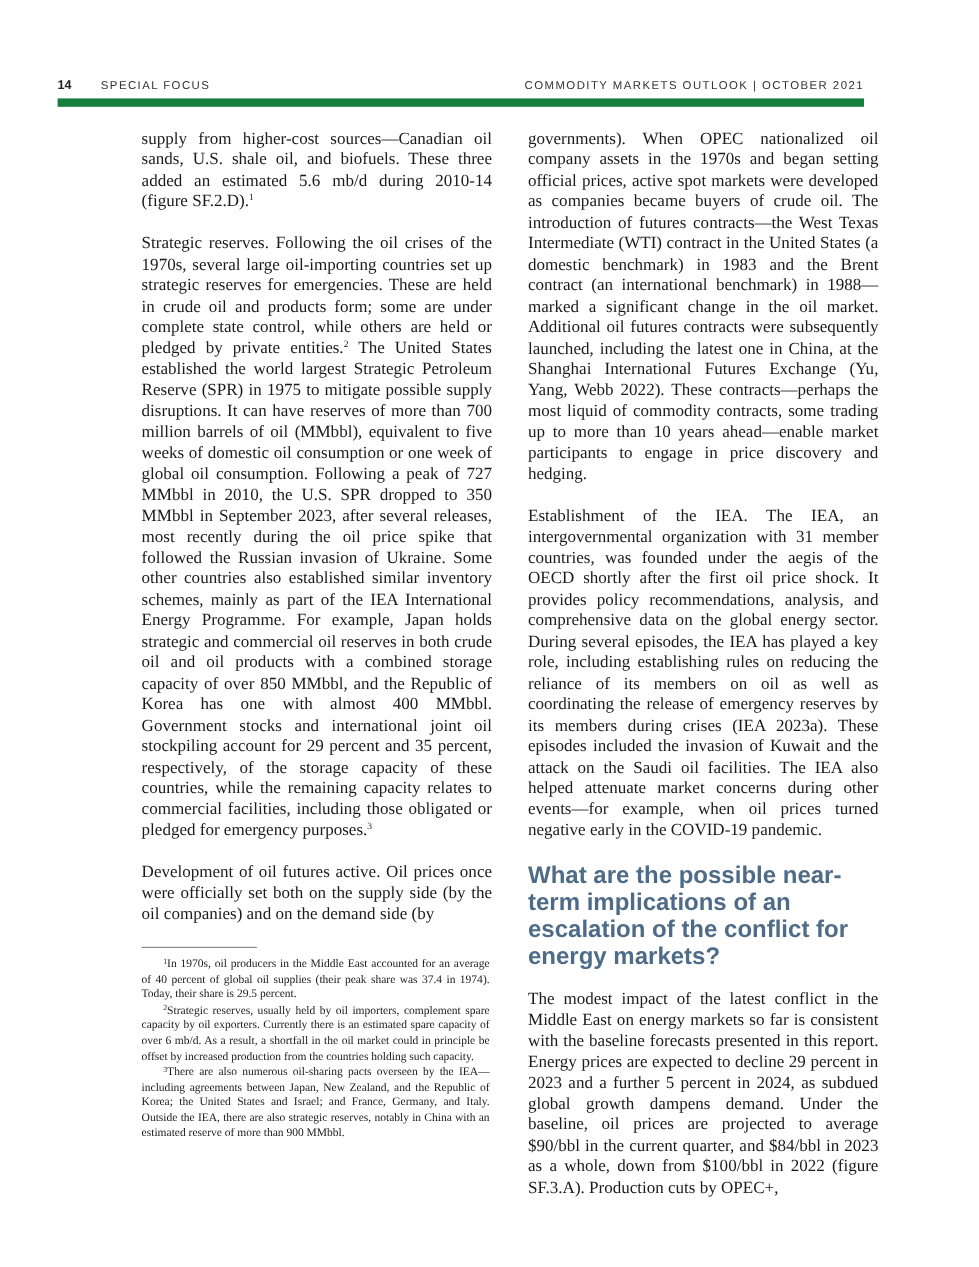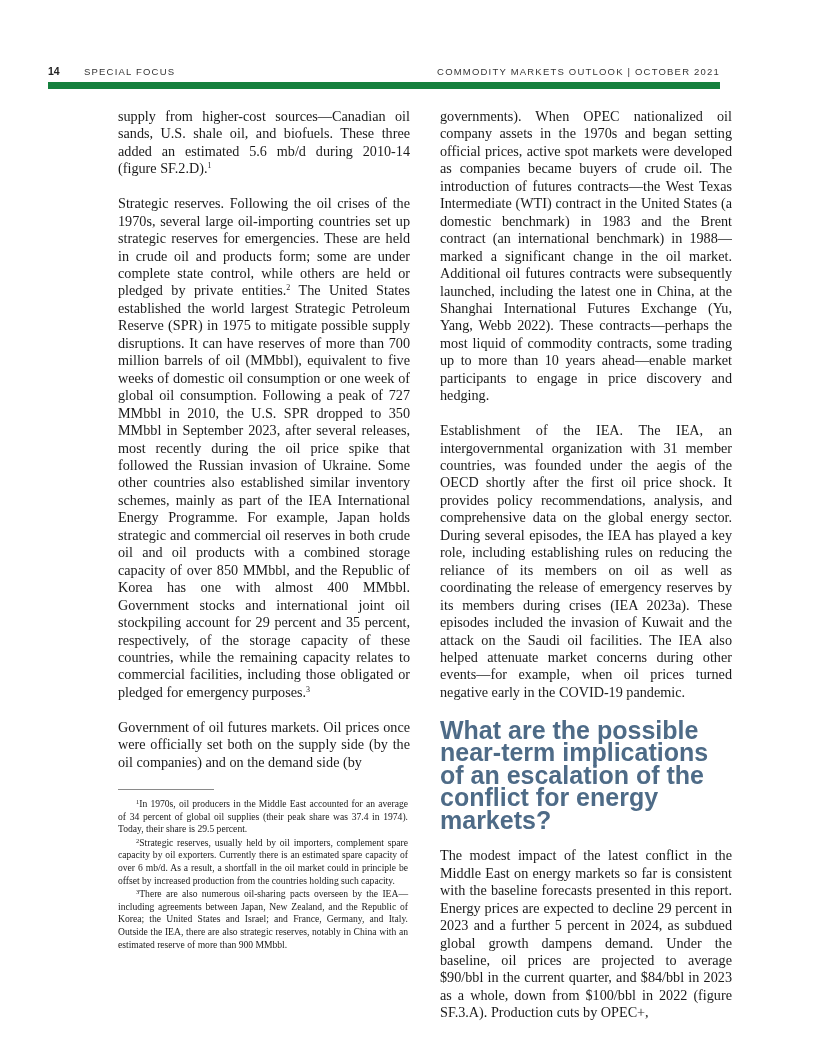--- a/index.html
+++ b/index.html
@@ -16,21 +16,21 @@
     position: absolute; top: 108px; width: 292px;
     font-family: "Liberation Serif", serif; font-size: 14.2px; line-height: 17.45px; color: #1a1a1a;
     text-align: justify; hyphens: none;
   }
   .col.left { left: 118px; }
   .col.right { left: 440px; }
   .col p { margin: 0 0 17.4px 0; }
   .col p b { font-weight: normal; }
   sup { font-size: 8px; line-height: 0; vertical-align: 5px; }
   .h2 {
-    font-family: "Liberation Sans", sans-serif; font-weight: bold; font-size: 25px; line-height: 22.5px;
+    font-family: "Liberation Sans", sans-serif; font-weight: bold; font-size: 20px; line-height: 22.5px;
     color: #4e6b87; text-align: left; margin: 6px 0 16px 0;
   }
   .fn-rule { position: absolute; left: 118px; top: 789px; width: 96px; border-top: 1px solid #8a8a8a; }
   .footnotes {
     position: absolute; left: 118px; top: 798px; width: 290px;
     font-family: "Liberation Serif", serif; font-size: 9.6px; line-height: 12.6px; color: #1a1a1a; text-align: justify;
   }
   .footnotes p { margin: 0 0 1px 0; text-indent: 18px; }
   .footnotes sup { font-size: 6.5px; vertical-align: 3px; }
 </style>
@@ -39,26 +39,26 @@
 
 <div class="header">
   <span class="pnum">14</span>
   <span class="section">SPECIAL FOCUS</span>
   <span class="pub">COMMODITY MARKETS OUTLOOK | OCTOBER 2021</span>
 </div>
 
 <div class="col left">
   <p><span>supply from higher-cost sources—Canadian oil sands, U.S. shale oil, and biofuels. These three added an estimated 5.6 mb/d during 2010-14 (figure SF.2.D).</span><sup>1</sup></p>
   <p><b>Strategic reserves.</b><span> Following the oil crises of the 1970s, several large oil-importing countries set up strategic reserves for emergencies. These are held in crude oil and products form; some are under complete state control, while others are held or pledged by private entities.</span><sup>2</sup><span> The United States established the world largest Strategic Petroleum Reserve (SPR) in 1975 to mitigate possible supply disruptions. It can have reserves of more than 700 million barrels of oil (MMbbl), equivalent to five weeks of domestic oil consumption or one week of global oil consumption. Following a peak of 727 MMbbl in 2010, the U.S. SPR dropped to 350 MMbbl in September 2023, after several releases, most recently during the oil price spike that followed the Russian invasion of Ukraine. Some other countries also established similar inventory schemes, mainly as part of the IEA International Energy Programme. For example, Japan holds strategic and commercial oil reserves in both crude oil and oil products with a combined storage capacity of over 850 MMbbl, and the Republic of Korea has one with almost 400 MMbbl. Government stocks and international joint oil stockpiling account for 29 percent and 35 percent, respectively, of the storage capacity of these countries, while the remaining capacity relates to commercial facilities, including those obligated or pledged for emergency purposes.</span><sup>3</sup></p>
-  <p><b>Government of oil futures markets.</b><span> Oil prices once were officially set both on the supply side (by the oil companies) and on the demand side (by</span></p>
+  <p><b>Development of oil futures active.</b><span> Oil prices once were officially set both on the supply side (by the oil companies) and on the demand side (by</span></p>
 </div>
 
 <div class="fn-rule"></div>
 <div class="footnotes">
-  <p><sup>1</sup><span>In 1970s, oil producers in the Middle East accounted for an average of 34 percent of global oil supplies (their peak share was 37.4 in 1974). Today, their share is 29.5 percent.</span></p>
+  <p><sup>1</sup><span>In 1970s, oil producers in the Middle East accounted for an average of 40 percent of global oil supplies (their peak share was 37.4 in 1974). Today, their share is 29.5 percent.</span></p>
   <p><sup>2</sup><span>Strategic reserves, usually held by oil importers, complement spare capacity by oil exporters. Currently there is an estimated spare capacity of over 6 mb/d. As a result, a shortfall in the oil market could in principle be offset by increased production from the countries holding such capacity.</span></p>
   <p><sup>3</sup><span>There are also numerous oil-sharing pacts overseen by the IEA—including agreements between Japan, New Zealand, and the Republic of Korea; the United States and Israel; and France, Germany, and Italy. Outside the IEA, there are also strategic reserves, notably in China with an estimated reserve of more than 900 MMbbl.</span></p>
 </div>
 
 <div class="col right">
   <p>governments). When OPEC nationalized oil company assets in the 1970s and began setting official prices, active spot markets were developed as companies became buyers of crude oil. The introduction of futures contracts—the West Texas Intermediate (WTI) contract in the United States (a domestic benchmark) in 1983 and the Brent contract (an international benchmark) in 1988—marked a significant change in the oil market. Additional oil futures contracts were subsequently launched, including the latest one in China, at the Shanghai International Futures Exchange (Yu, Yang, Webb 2022). These contracts—perhaps the most liquid of commodity contracts, some trading up to more than 10 years ahead—enable market participants to engage in price discovery and hedging.</p>
   <p><b>Establishment of the IEA.</b><span> The IEA, an intergovernmental organization with 31 member countries, was founded under the aegis of the OECD shortly after the first oil price shock. It provides policy recommendations, analysis, and comprehensive data on the global energy sector. During several episodes, the IEA has played a key role, including establishing rules on reducing the reliance of its members on oil as well as coordinating the release of emergency reserves by its members during crises (IEA 2023a). These episodes included the invasion of Kuwait and the attack on the Saudi oil facilities. The IEA also helped attenuate market concerns during other events—for example, when oil prices turned negative early in the COVID-19 pandemic.</span></p>
   <div class="h2">What are the possible near-term implications of an escalation of the conflict for energy markets?</div>
   <p>The modest impact of the latest conflict in the Middle East on energy markets so far is consistent with the baseline forecasts presented in this report. Energy prices are expected to decline 29 percent in 2023 and a further 5 percent in 2024, as subdued global growth dampens demand. Under the baseline, oil prices are projected to average $90/bbl in the current quarter, and $84/bbl in 2023 as a whole, down from $100/bbl in 2022 (figure SF.3.A). Production cuts by OPEC+,</p>
 </div>

